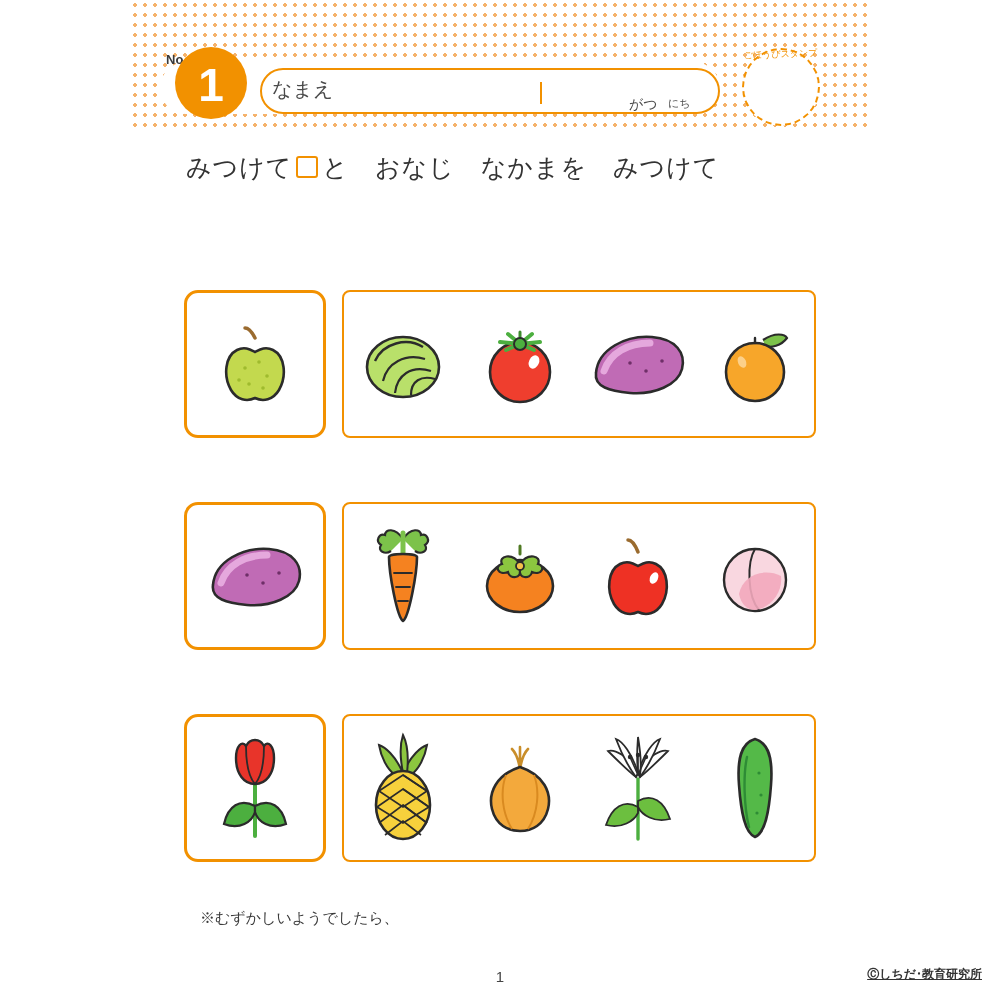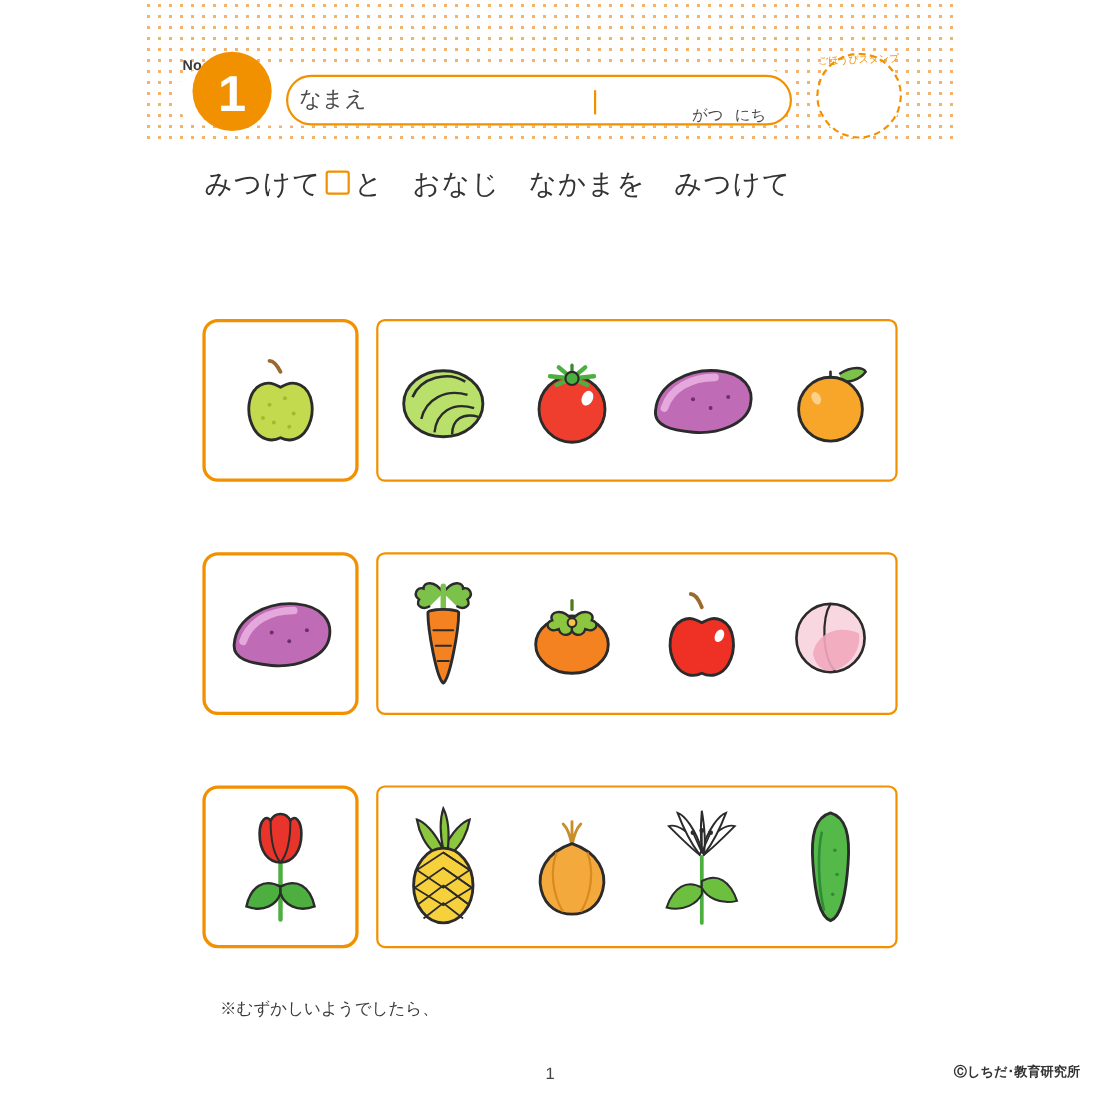--- a/index.html
+++ b/index.html
@@ -99,21 +99,21 @@
     left: 598px;
     top: 96px;
     font-size: 14px;
     color: #4a4a4a;
     margin-left: 31px;
   }
   .nichi {
     position: absolute;
     left: 668px;
     top: 96px;
-    font-size: 14px;
+    font-size: 11px;
     color: #4a4a4a;
   }
 
   
   .stamp {
     position: absolute;
     left: 742px;
     top: 48px;
     width: 78px;
     height: 78px;
@@ -226,20 +226,21 @@
     font-size: 15px;
     color: #444444;
   }
   .copyright {
     position: absolute;
     right: 18px;
     top: 966px;
     font-size: 12px;
     color: #333333;
     font-weight: bold;
+    text-decoration: underline;
   }
 </style>
 </head>
 <body>
 
 <div class="header-band"></div>
 <div class="header-white-plate"></div>
 
 <div class="name-pill"></div>
 <div class="no-label">No.</div>

